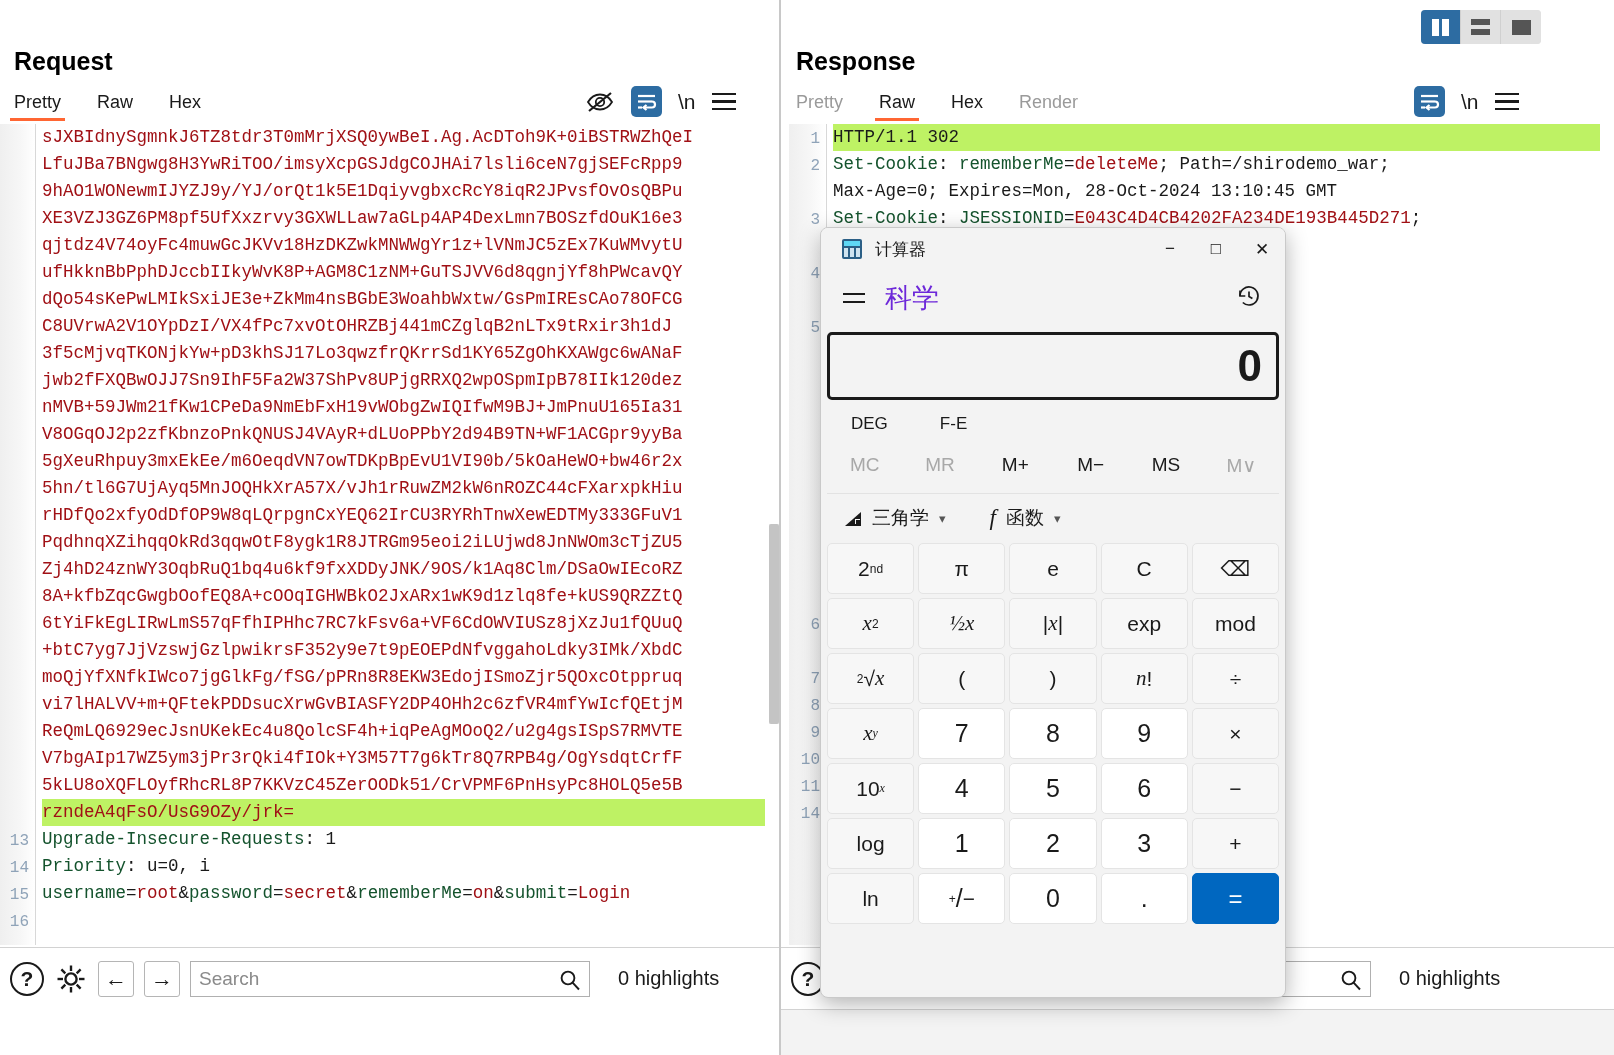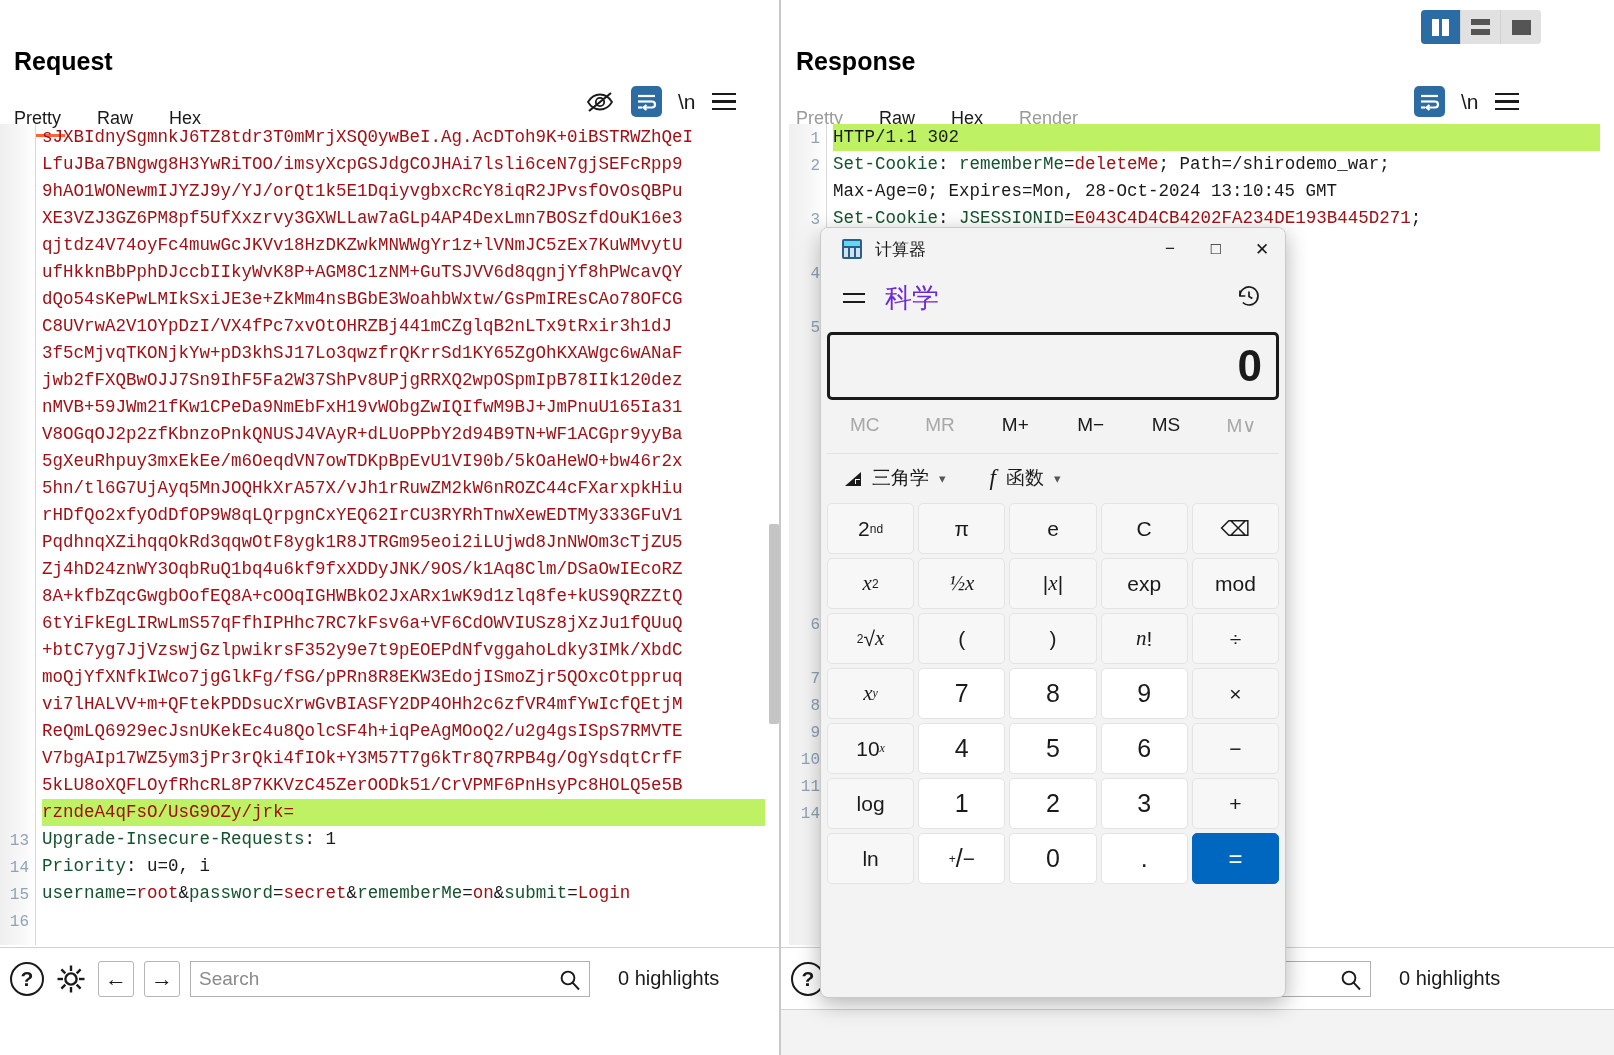--- a/index.html
+++ b/index.html
@@ -40,21 +40,21 @@
     background: #c8c8c8;
   }
 
   .panel-title {
     font-size: 25px; font-weight: bold; color: #000;
     position: absolute; top: 47px;
   }
   #request-panel  .panel-title { left: 14px; }
   #response-panel .panel-title { left: 15px; }
 
-  .tabs { position: absolute; top: 108px; display: flex; gap: 0; }
+  .tabs { position: absolute; top: 92px; display: flex; gap: 0; }
   #request-panel  .tabs { left: 14px; }
   #response-panel .tabs { left: 15px; }
   .tab {
     font-size: 18px; color: #1a1a1a; padding: 0 14px 8px 0;
     margin-right: 22px; cursor: pointer; position: relative;
     white-space: nowrap;
   }
   .tab.disabled { color: #9a9a9a; }
   .tab.active::after {
     content: ""; position: absolute; left: -4px; right: 10px; bottom: 0;
@@ -477,20 +477,24 @@
           <path d="M5 8.5V14h5.3" fill="none" stroke="#1a1a1a" stroke-width="1.7"></path>
           <path d="M14 9.5V14.5l3.4 2" fill="none" stroke="#1a1a1a" stroke-width="1.7"></path>
         </svg>
       </span>
     </div>
 
     <div class="calc-display">
       <span>0</span>
     </div>
 
+    <div class="calc-modes-row">
+      <span>DEG</span>
+      <span>F-E</span>
+    </div>
 
     <div class="calc-mem-row" id="calc-mem">
         <span class="mem-btn disabled">MC</span>
         <span class="mem-btn disabled">MR</span>
         <span class="mem-btn">M+</span>
         <span class="mem-btn">M−</span>
         <span class="mem-btn">MS</span>
         <span class="mem-btn disabled">M∨</span>
       </div>
 

